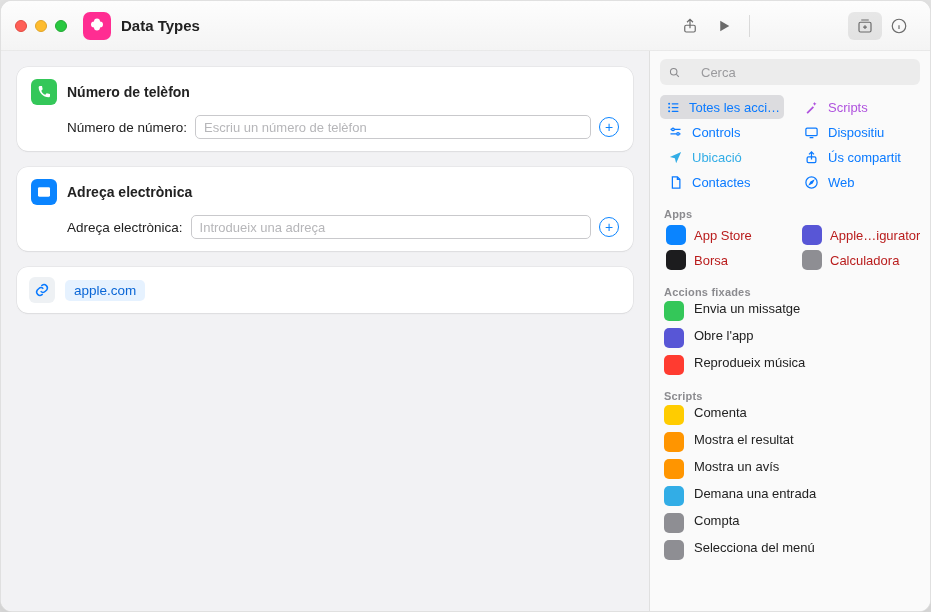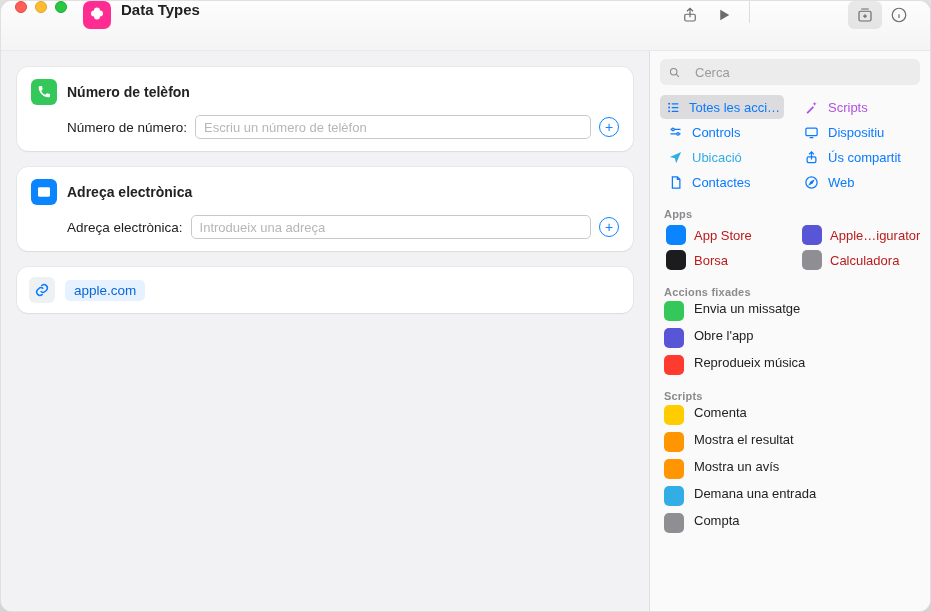--- a/index.html
+++ b/index.html
@@ -1,19 +1,19 @@
 <!DOCTYPE html>
 <html><head>
 <meta charset="utf-8">
 <style>
   *{box-sizing:border-box;margin:0;padding:0;font-family:-apple-system,BlinkMacSystemFont,"Segoe UI",Helvetica,Arial,sans-serif;-webkit-font-smoothing:antialiased}
   body{background:#ebebeb;width:931px;height:612px;overflow:hidden}
   .window{width:931px;height:612px;background:#fff;border-radius:12px;box-shadow:0 10px 40px rgba(0,0,0,.25);overflow:hidden;display:flex;flex-direction:column;border:1px solid rgba(0,0,0,.12)}
   
-  .titlebar{height:50px;display:flex;padding:0 14px;border-bottom:1px solid rgba(0,0,0,.08);background:linear-gradient(#fdfdfd,#f4f4f4)}
+  .titlebar{height:50px;display:flex;align-items:center;padding:0 14px;border-bottom:1px solid rgba(0,0,0,.08);background:linear-gradient(#fdfdfd,#f4f4f4)}
   .traffic{display:flex;gap:8px;margin-right:16px}
   .dot{width:12px;height:12px;border-radius:50%}
   .dot.red{background:#ff5f57;border:.5px solid #e24b41}
   .dot.yellow{background:#febc2e;border:.5px solid #e0a528}
   .dot.green{background:#28c840;border:.5px solid #23a934}
   .app-icon{width:28px;height:28px;border-radius:7px;background:#ff2d92;display:flex;align-items:center;justify-content:center;margin-right:10px}
   .app-icon svg{width:18px;height:18px;fill:#fff}
   .title{font-size:15px;font-weight:600;color:#222}
   .titlebar-spacer{flex:1}
   .tb-btn{width:34px;height:28px;display:flex;align-items:center;justify-content:center;color:#6b6b6b;border-radius:6px}
@@ -33,21 +33,21 @@
   .field-input{flex:1;height:24px;border:1px solid #c9c9cc;border-radius:5px;padding:0 8px;font-size:13px;color:#333;background:#fff}
   .field-input::placeholder{color:#b6b6b9}
   .add-btn{width:20px;height:20px;border-radius:50%;border:1.5px solid #0a84ff;display:flex;align-items:center;justify-content:center;color:#0a84ff;font-size:14px;line-height:1;background:#fff}
   .token-card{background:#fff;border-radius:11px;padding:10px 12px;margin-bottom:16px;box-shadow:0 0 0 .5px rgba(0,0,0,.08),0 1px 2px rgba(0,0,0,.05);display:flex;align-items:center;gap:10px}
   .token-icon{width:26px;height:26px;border-radius:6px;display:flex;align-items:center;justify-content:center}
   .token-icon svg{width:16px;height:16px}
   .token{background:#e6f2ff;color:#0a66d6;font-size:13.5px;padding:3px 9px;border-radius:5px}
   
   .panel{width:281px;border-left:1px solid rgba(0,0,0,.1);display:flex;flex-direction:column;background:#fafafa;min-height:0}
   .search-wrap{padding:8px 10px}
-  .search{display:flex;align-items:center;gap:14px;background:rgba(0,0,0,.055);border-radius:6px;height:26px;padding:0 8px}
+  .search{display:flex;align-items:center;gap:20px;background:rgba(0,0,0,.055);border-radius:6px;height:26px;padding:0 8px}
   .search svg{width:13px;height:13px;stroke:#8a8a8d;fill:none;stroke-width:2}
   .search input{border:none;background:transparent;outline:none;font-size:13px;flex:1;color:#333}
   .search input::placeholder{color:#9a9a9d}
   .cat-grid{display:grid;grid-template-columns:1fr 1fr;gap:1px 12px;padding:2px 10px 6px}
   .cat{display:flex;align-items:center;gap:8px;height:24px;border-radius:5px;padding:0 6px;font-size:13px;color:#b91c1c;white-space:nowrap;overflow:hidden;text-overflow:ellipsis}
   .cat.sel{background:#dcdcdf}
   .cat .gi{width:18px;height:18px;display:flex;align-items:center;justify-content:center}
   .cat .gi svg{width:15px;height:15px}
   .section-label{font-size:11px;letter-spacing:.2px;color:#8b8b8f;font-weight:600;padding:8px 14px 3px}
   .list{flex:1;overflow:auto}
@@ -295,17 +295,21 @@
               <span>Mostra un avís</span>
             </div>
             <div class="list-item">
               <span class="ai" style="background:#32ade6"></span>
               <span>Demana una entrada</span>
             </div>
             <div class="list-item">
               <span class="ai" style="background:#8e8e93"></span>
               <span>Compta</span>
             </div>
+            <div class="list-item">
+              <span class="ai" style="background:#8e8e93"></span>
+              <span>Selecciona del menú</span>
+            </div>
           </div>
       </div>
     </div>
   </div>
 </div>
 
 </body></html>

